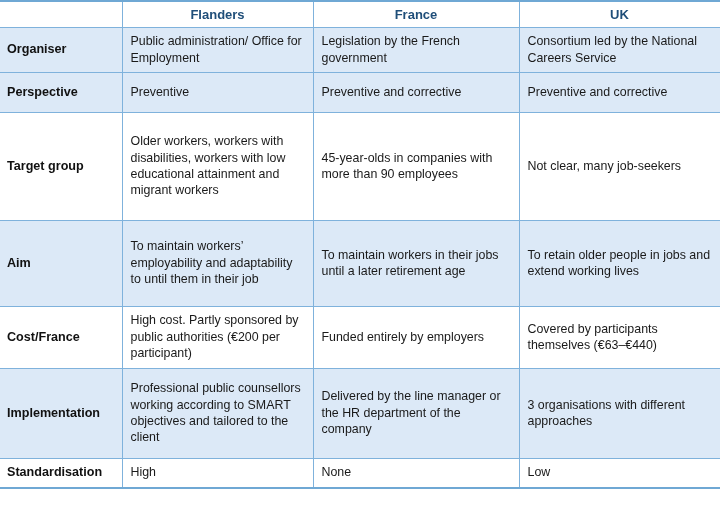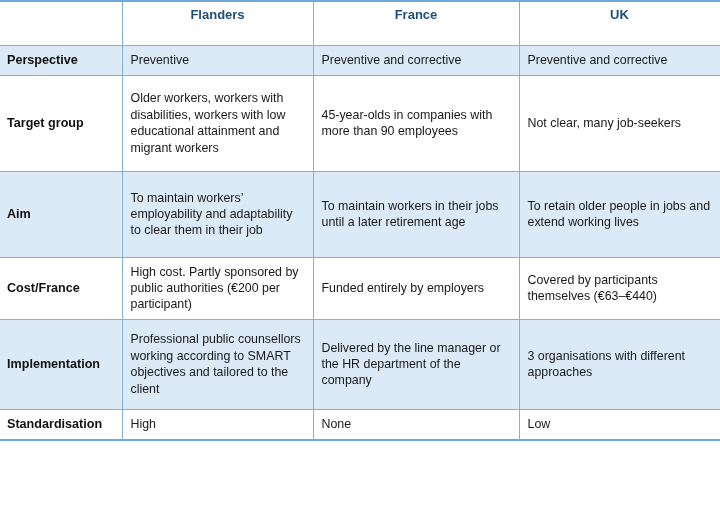--- a/index.html
+++ b/index.html
@@ -48,21 +48,21 @@
 
   
   table.cmp thead th {
     text-align: center;
     font-weight: bold;
     color: #1F4E79;
     background: #ffffff;
     font-size: 13px;
     height: 16px;
     padding-top: 4px;
-    padding-bottom: 22px;
+    padding-bottom: 4px;
   }
   table.cmp thead th.corner {
     border-left: none;
     border-top: none;
     background: #ffffff;
   }
 
   
   table.cmp td.rowlabel {
     font-weight: bold;
@@ -76,22 +76,22 @@
     border-right: none;
   }
 
   
   tr.band td { background: #DCE9F7; }
   tr.plain td { background: #ffffff; }
 
   
   tr.r-organiser td       { height: 44px; }
   tr.r-link td            { height: 46px; }
-  tr.r-perspective td     { height: 30px; margin-left: 32px; }
-  tr.r-target td          { height: 96px; }
+  tr.r-perspective td     { height: 40px; margin-left: 32px; }
+  tr.r-target td          { height: 108px; }
   tr.r-aim td             { height: 86px; }
   tr.r-cost td            { height: 62px; }
   tr.r-implementation td  { height: 90px; }
   tr.r-standardisation td { height: 30px; }
 </style>
 </head>
 <body>
 
 <div class="table-wrap">
   <table class="cmp">
@@ -104,39 +104,45 @@
     <thead>
       <tr>
         <th class="corner"></th>
         <th>Flanders</th>
         <th>France</th>
         <th class="last-col">UK</th>
       </tr>
     </thead>
     <tbody>
 
+      <tr class="band r-organiser">
+        <td class="rowlabel">Organiser</td>
+        <td>Public administration/ Office for Employment</td>
+        <td>Legislation by the French government</td>
+        <td class="last-col">Consortium led by the National Careers Service</td>
+      </tr>
 
 
       <tr class="band r-perspective">
         <td class="rowlabel">Perspective</td>
         <td>Preventive</td>
         <td>Preventive and corrective</td>
         <td class="last-col">Preventive and corrective</td>
       </tr>
 
       <tr class="plain r-target">
         <td class="rowlabel">Target group</td>
         <td>Older workers, workers with disabilities, workers with  low educational attainment and migrant workers</td>
         <td>45-year-olds in companies with more than 90 employees</td>
         <td class="last-col">Not clear, many job-seekers</td>
       </tr>
 
       <tr class="band r-aim">
         <td class="rowlabel">Aim</td>
-        <td>To maintain workers’ employability and adaptability to clear them in their job</td>
+        <td>To maintain workers’ employability and adaptability to until them in their job</td>
         <td>To maintain workers in their jobs until a later retirement age</td>
         <td class="last-col">To retain older people in jobs and extend working lives</td>
       </tr>
 
       <tr class="plain r-cost">
         <td class="rowlabel">Cost/France</td>
         <td>High cost. Partly sponsored by public authorities (€200 per participant)</td>
         <td>Funded entirely by employers</td>
         <td class="last-col">Covered by participants themselves (€63–€440)</td>
       </tr>

